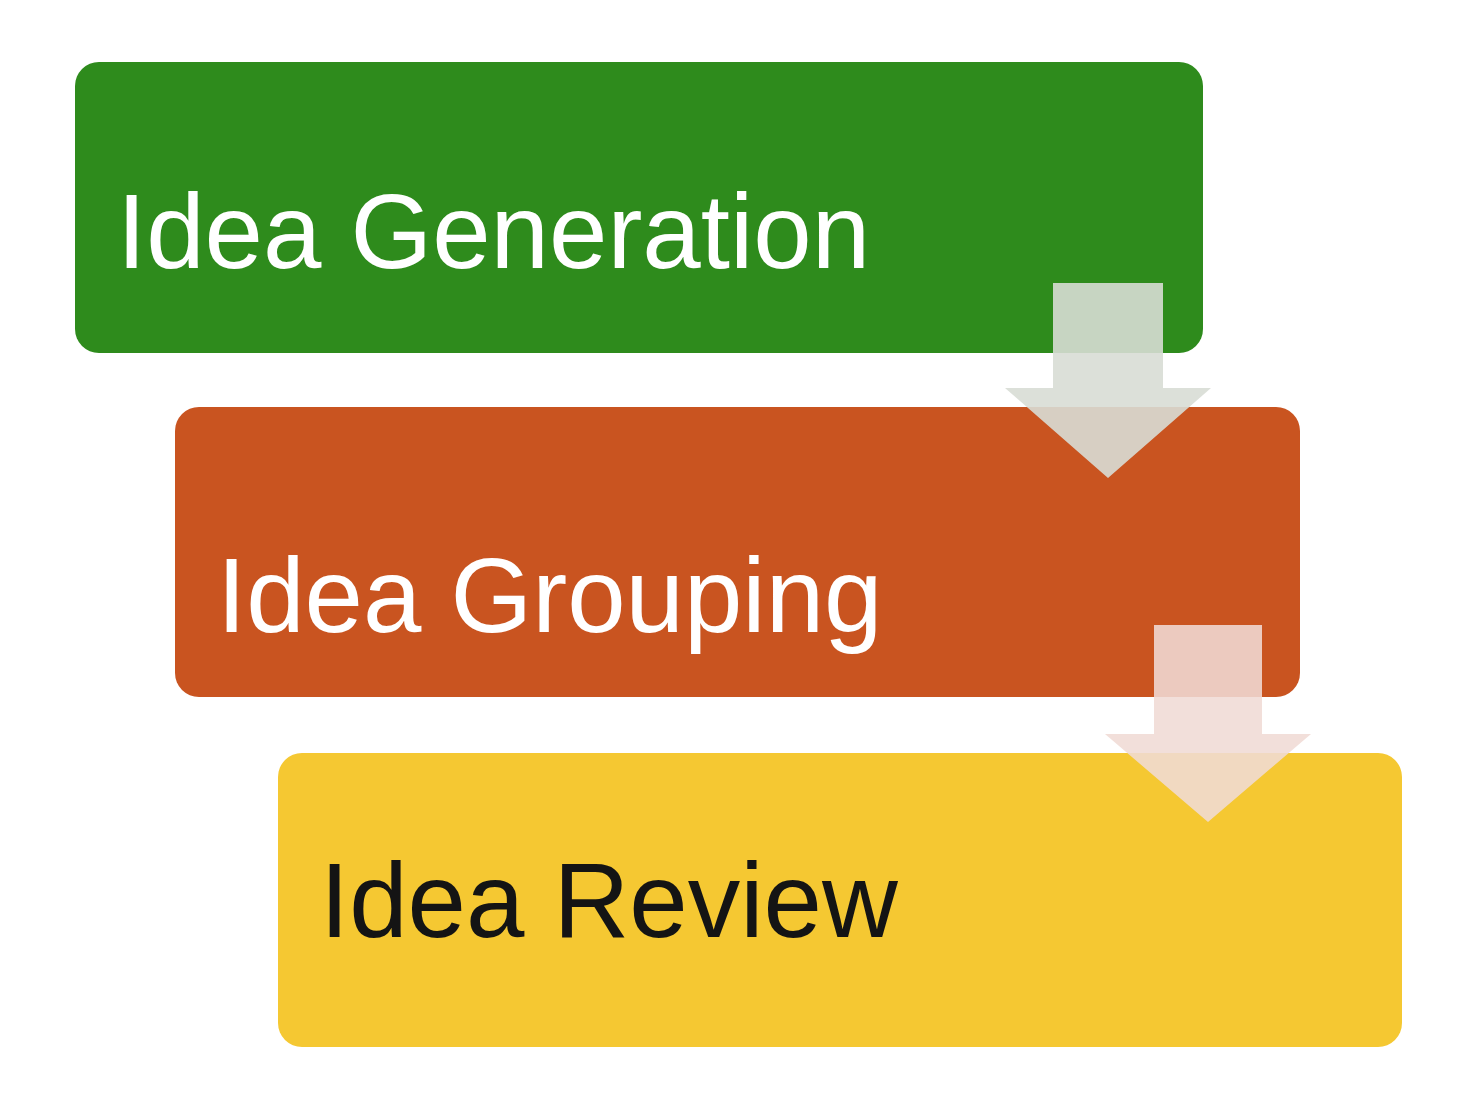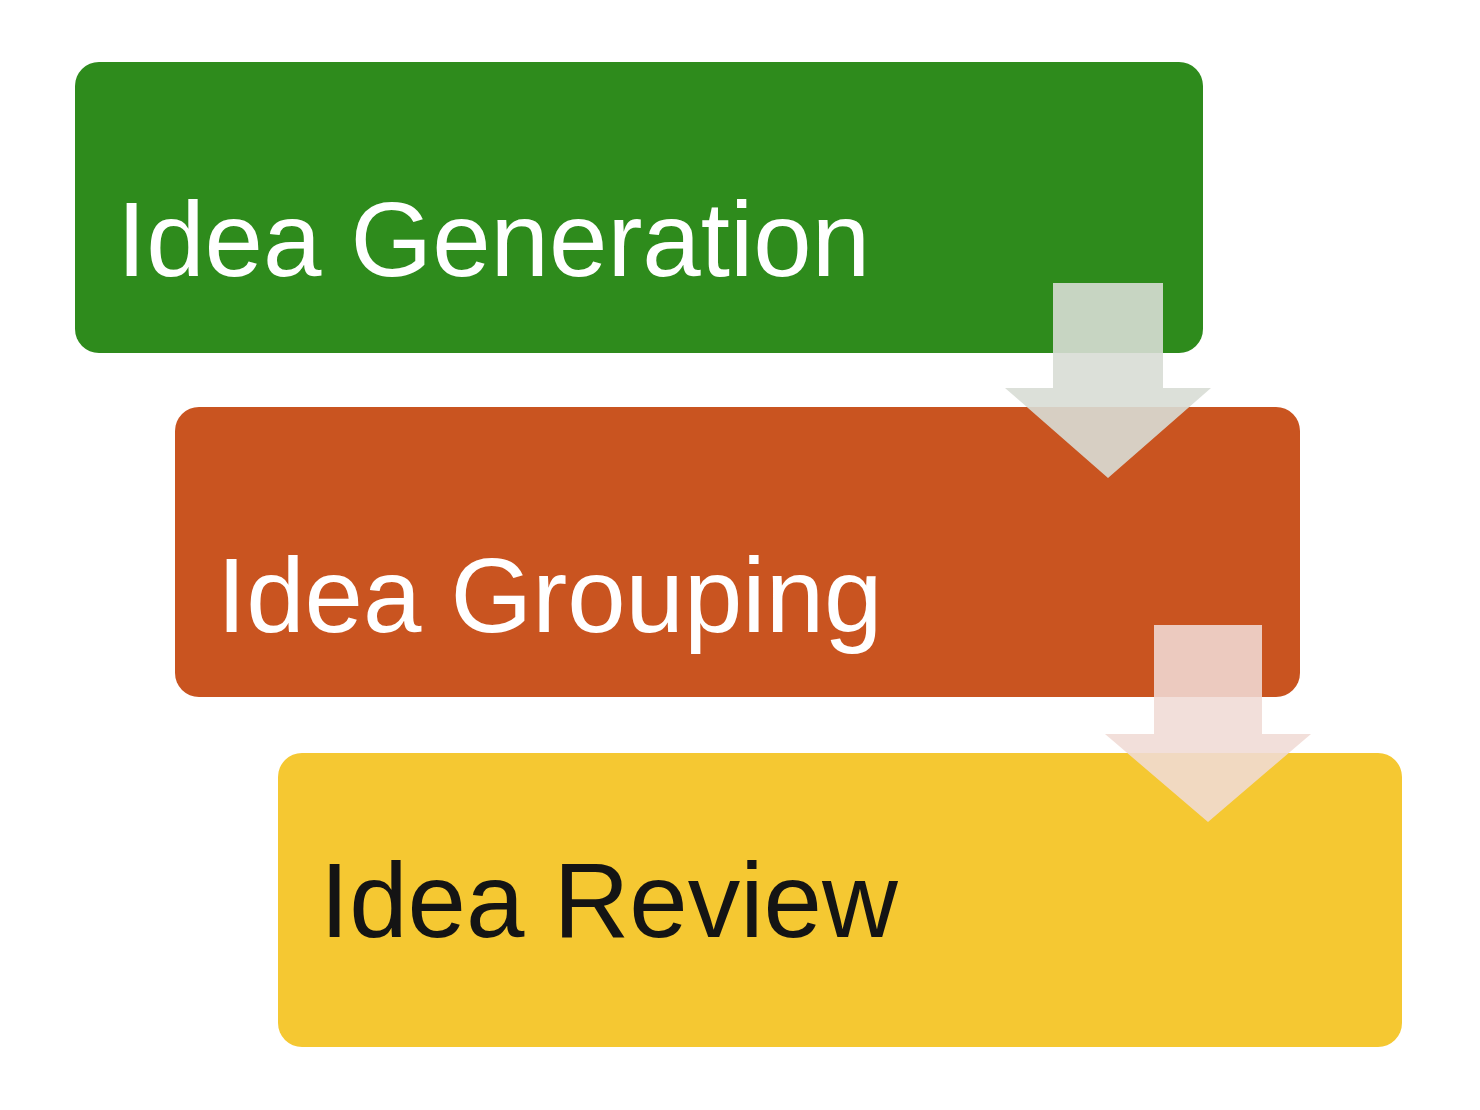--- a/index.html
+++ b/index.html
@@ -23,21 +23,21 @@
     position: absolute;
     display: flex;
     align-items: center;
     box-sizing: border-box;
     padding-left: 42px;
     font-size: 105px;
     line-height: 1;
     letter-spacing: 0px;
     white-space: nowrap;
   }
-  .step-label-1 { left: 75px;  top: 60px;  width: 1128px; height: 359px; }
+  .step-label-1 { left: 75px;  top: 52px;  width: 1128px; height: 359px; }
   .step-label-2 { left: 175px; top: 407px; width: 1125px; height: 377px; }
   .step-label-3 { left: 278px; top: 753px; width: 1124px; height: 294px; }
 </style>
 </head>
 <body>
 
 <div class="canvas">
 
   <svg class="layer" viewBox="0 0 1480 1110" width="1480" height="1110">
 

